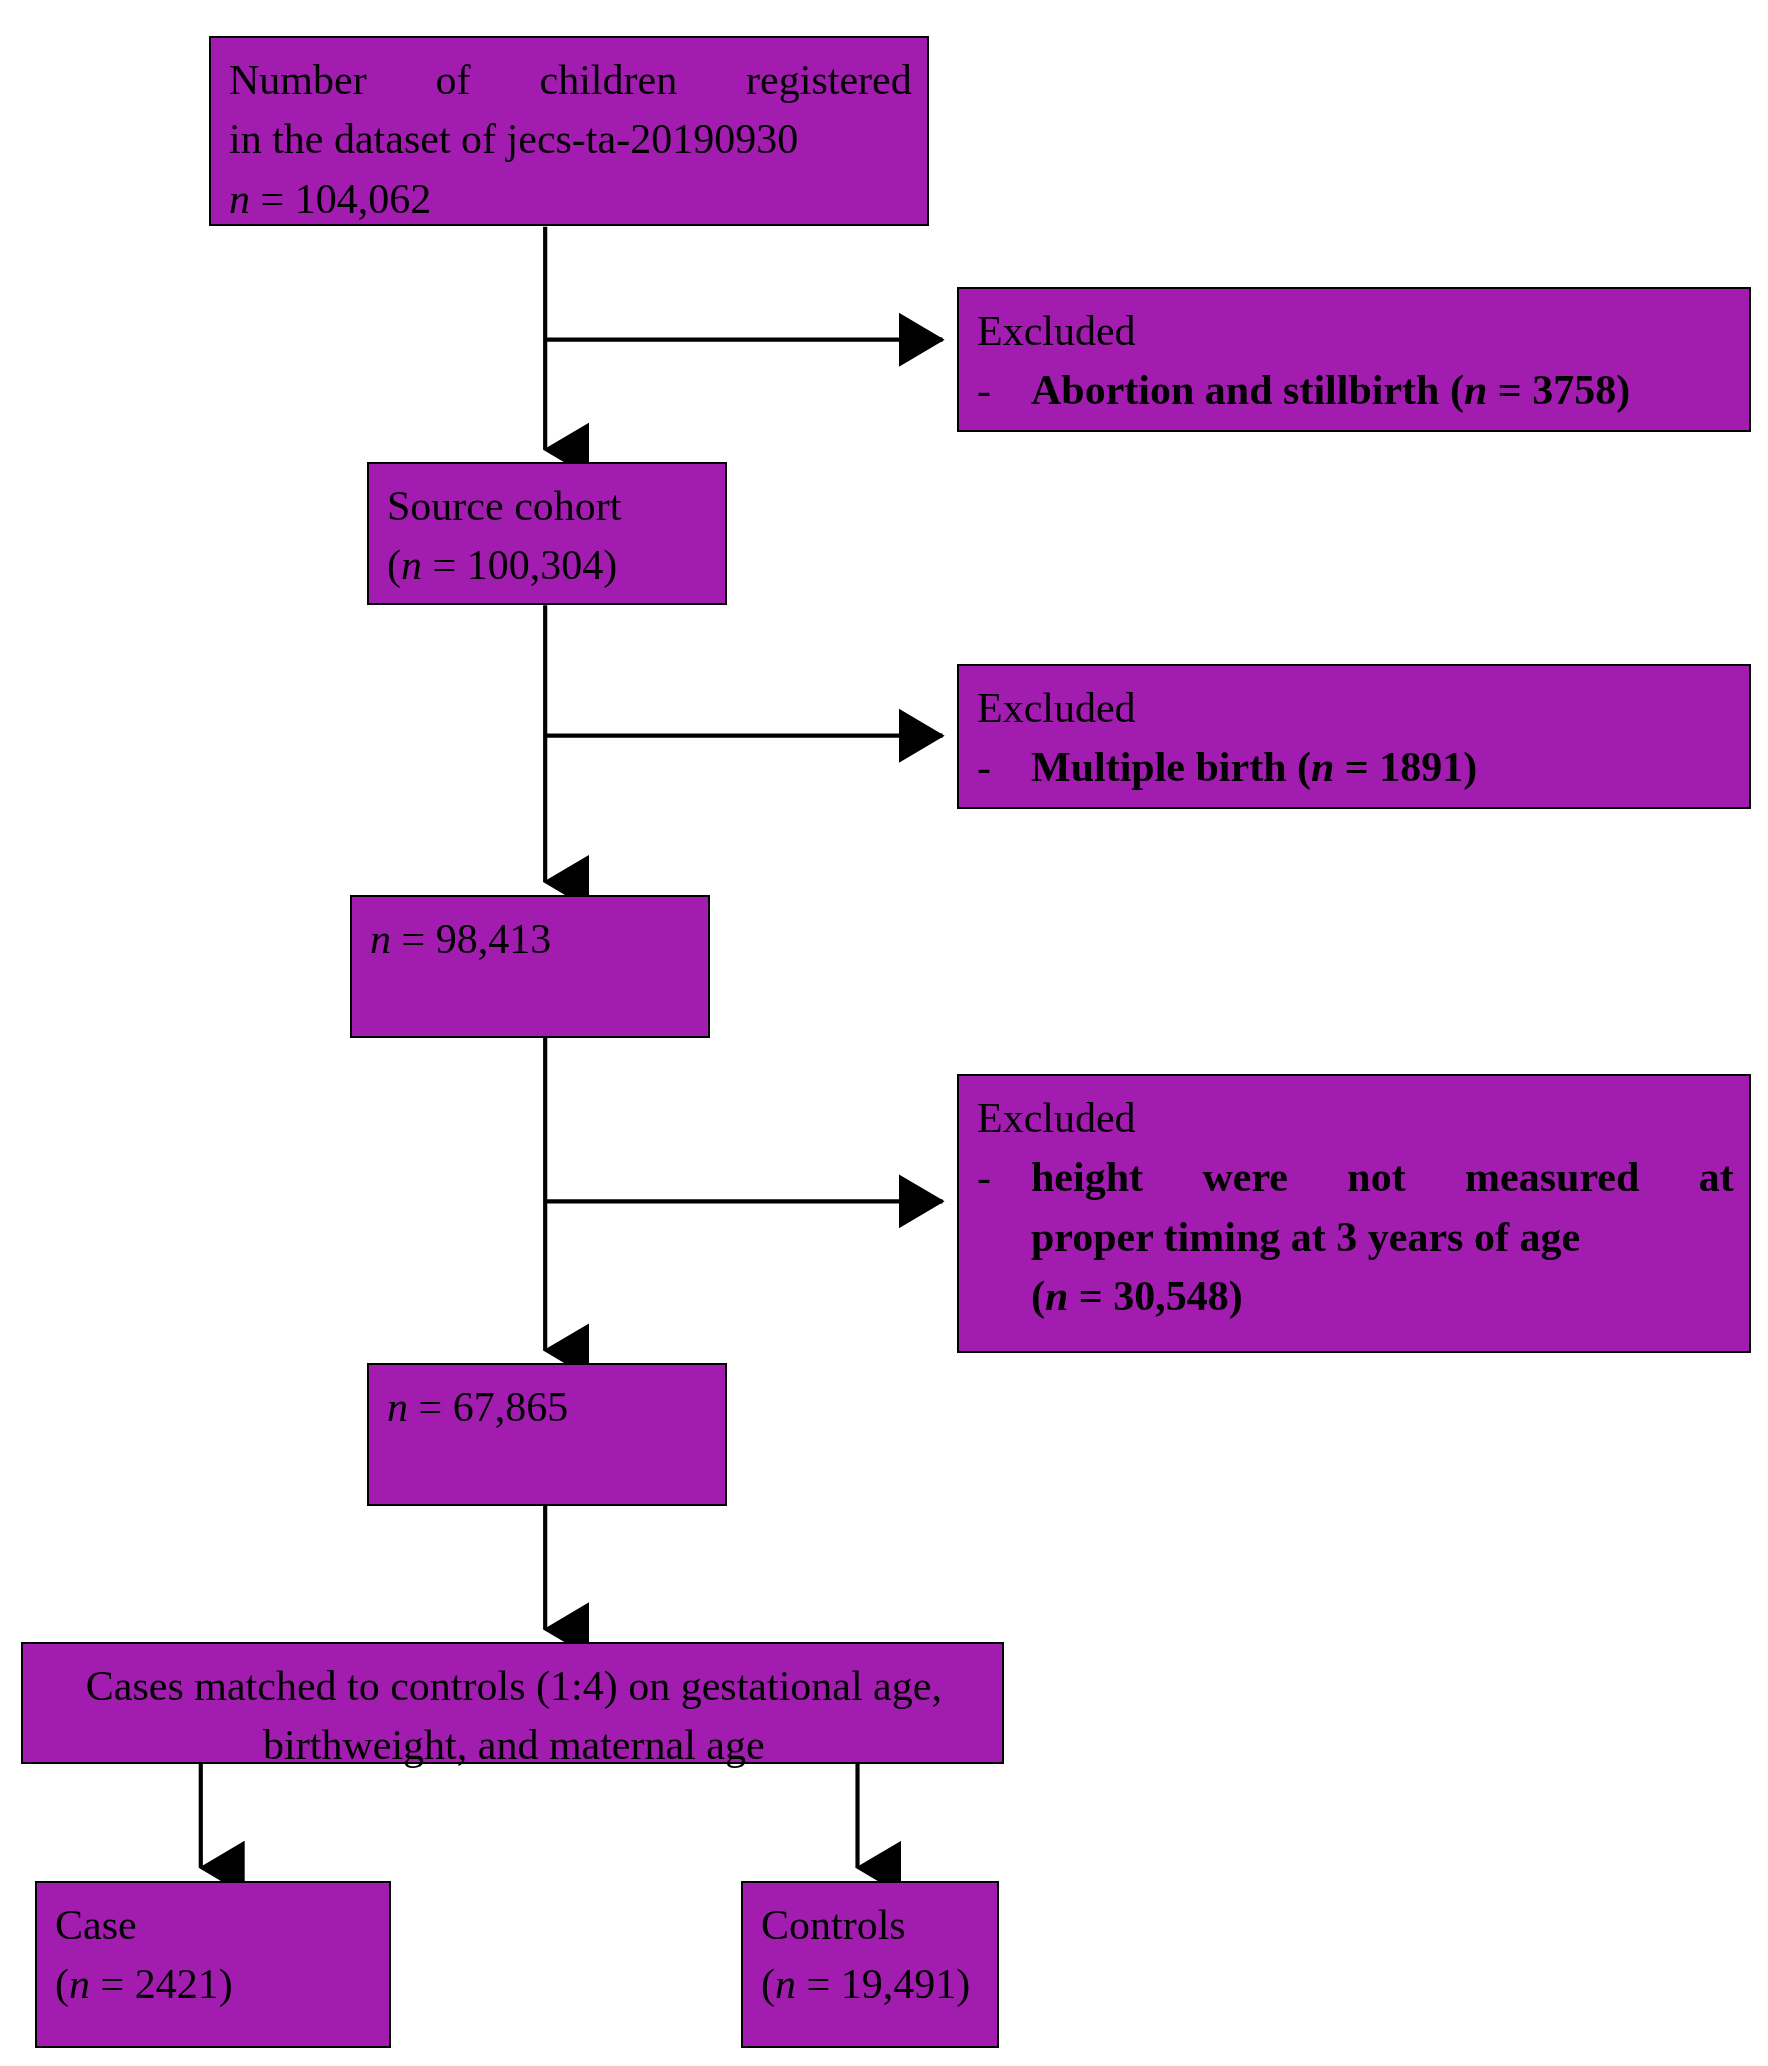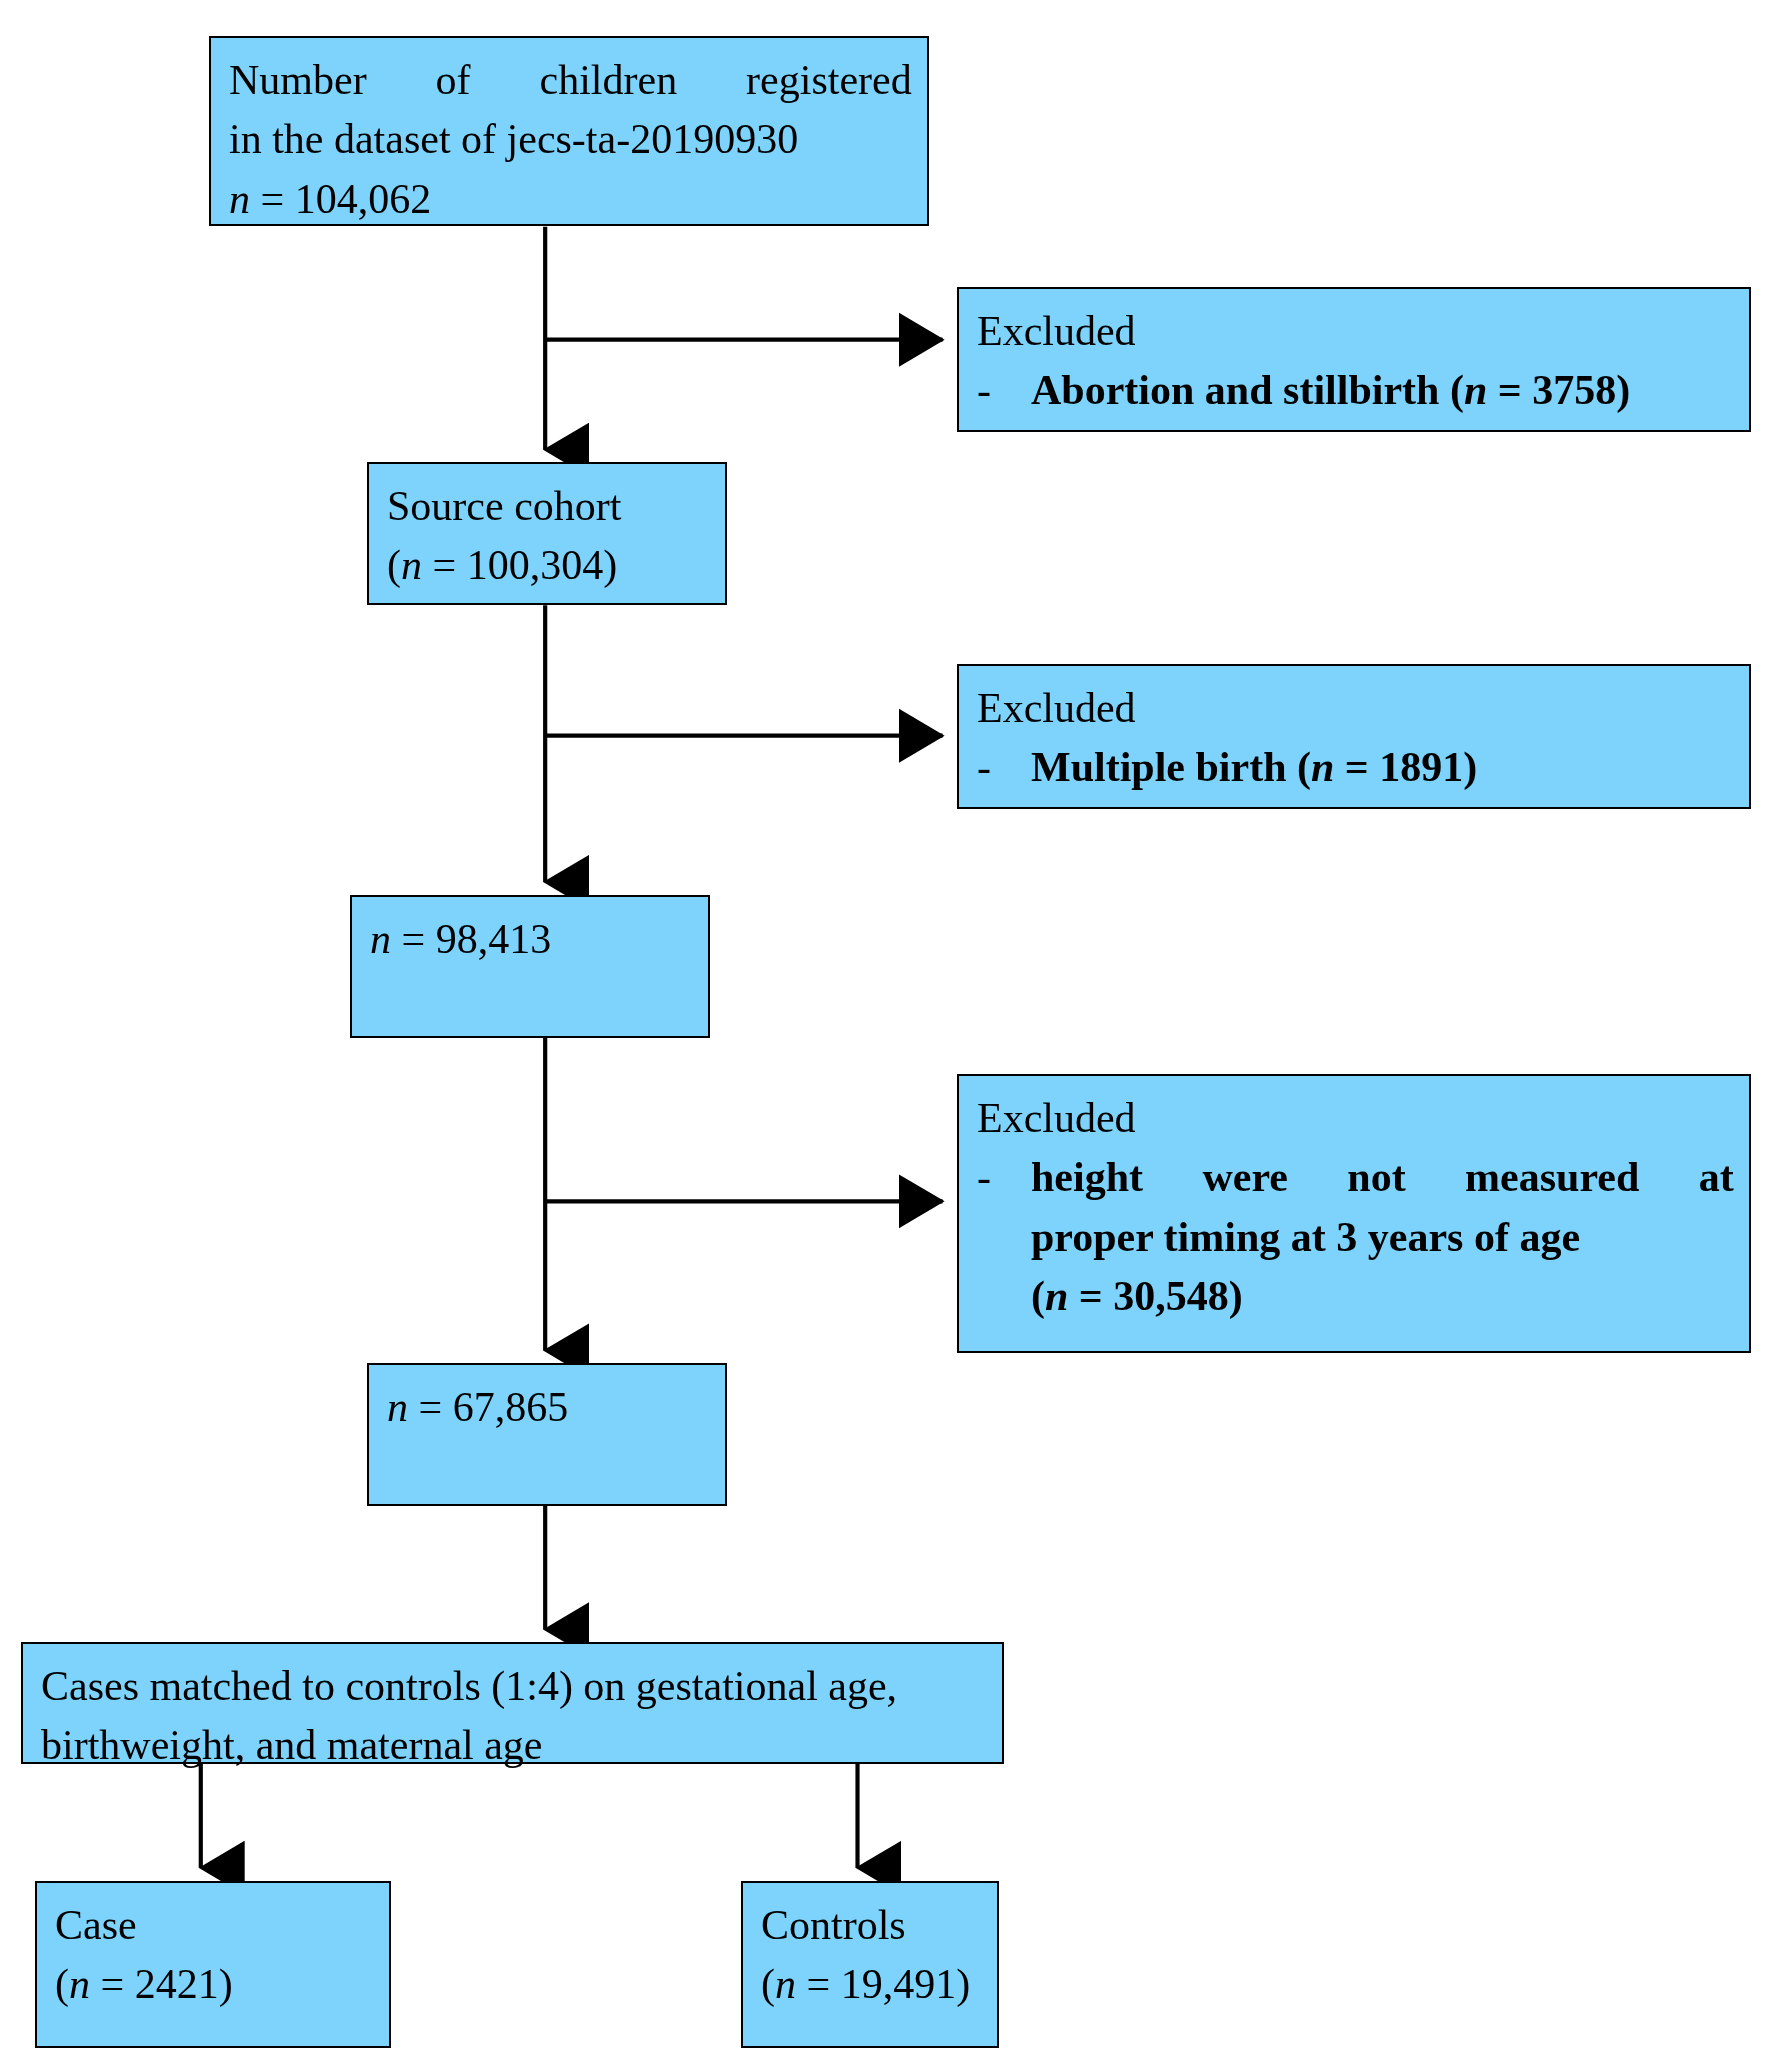--- a/index.html
+++ b/index.html
@@ -25,21 +25,21 @@
     left: 0;
     top: 0;
     width: 1768px;
     height: 2066px;
     pointer-events: none;
   }
   .node {
     position: absolute;
     box-sizing: border-box;
     border: 2.8px solid #000000;
-    background: #7dd3fc;
+    background: #a21caf;
     padding: 12.6px 15.3px 12.6px 18px;
     line-height: 1.42;
     font-size: 42px;
     color: #000000;
   }
   .node .line {
     display: block;
     white-space: nowrap;
   }
   .bullet-row {
@@ -63,21 +63,21 @@
     font-style: italic;
   }
   
   #node-registered   { left: 209px;  top: 36px;   width: 720px; height: 190px; }
   #node-excluded-1   { left: 957px; top: 287px;  width: 794px; height: 145px; }
   #node-source       { left: 367px;  top: 462px;  width: 360px;  height: 143px; }
   #node-excluded-2   { left: 957px; top: 664px;  width: 794px; height: 145px; }
   #node-n98413       { left: 350px;  top: 895px; width: 360px;  height: 143px; }
   #node-excluded-3   { left: 957px; top: 1074px; width: 794px; height: 279px; }
   #node-n67865       { left: 367px;  top: 1363px; width: 360px;  height: 143px; }
-  #node-matched      { left: 21px;   top: 1642px; width: 983px; height: 122px; }
+  #node-matched      { left: 21px;   top: 1642px; width: 983px; height: 122px; text-align: center; }
   #node-case         { left: 35px;   top: 1881px; width: 356px;  height: 167px; }
   #node-controls     { left: 741px; top: 1881px; width: 258px;  height: 167px; }
 </style>
 </head>
 <body>
 
 <div id="flow-root">
 
   <svg class="connectors" viewBox="0 0 2536 2963" xmlns="http://www.w3.org/2000/svg">
     <defs>

